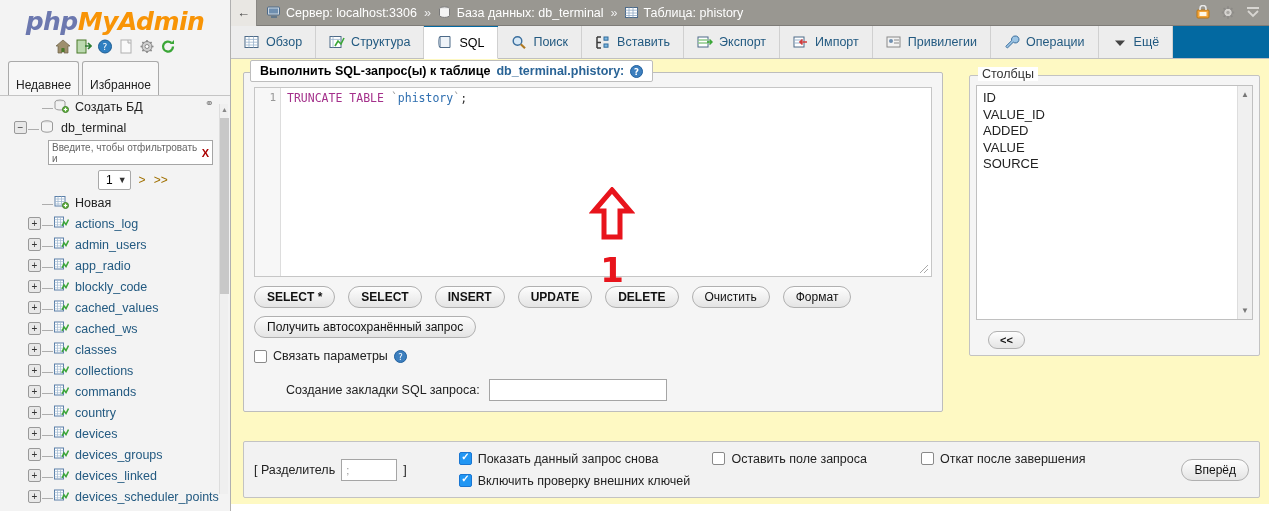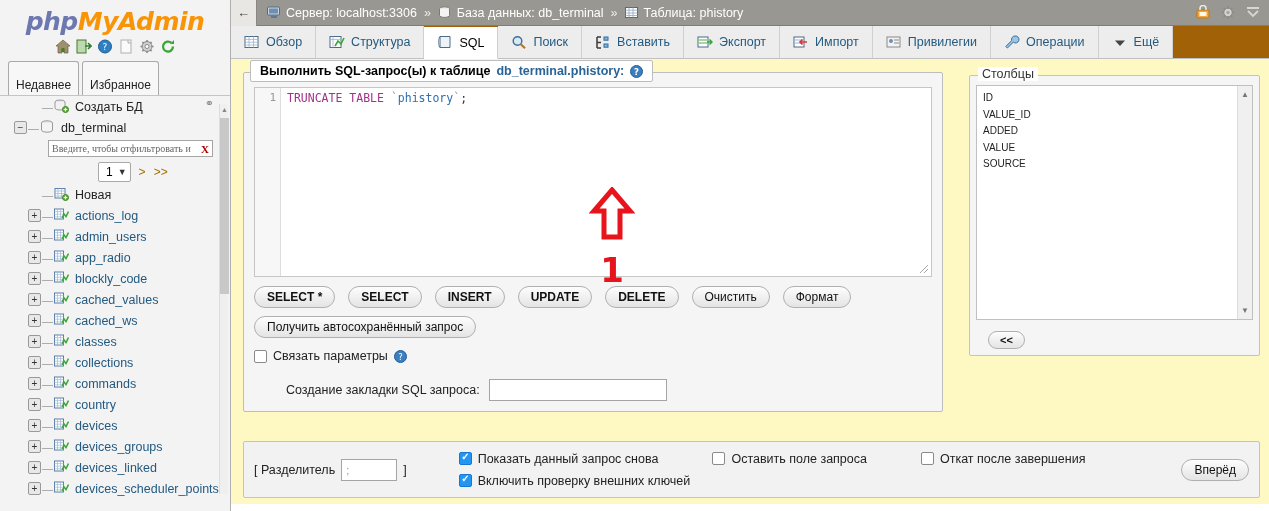--- a/index.html
+++ b/index.html
@@ -49,24 +49,24 @@
   .plus {
     width: 13px; height: 13px; border: 1px solid #999; background: #e8e8e8;
     border-radius: 2px; font-size: 10px; line-height: 11px; text-align: center; color: #333;
     margin-right: 1px; flex: 0 0 auto;
   }
   .dash { color: #999; font-size: 11px; margin-right:1px; }
   .ticon { width: 17px; height: 15px; margin-right: 4px; flex: 0 0 auto; }
   .tlabel { color: #235a81; }
   .tlabel.plain { color: #222; }
   .filter-box {
-    margin: 2px 0 0 42px; width: 165px; height: 17px;
+    margin: 2px 0 0 42px; width: 165px; height: 25px;
     border: 1px solid #a5a5a5; background: #fff;
     font-size: 10px; color: #666; padding: 1px 3px; position: relative;
-    display:flex; align-items:center; justify-content: space-between; font-family: Liberation Serif, serif;
+    display:flex; align-items:center; justify-content: space-between;
   }
   .filter-box .xb { color:#a00; font-weight: bold; font-size: 11px; }
   .pager-row { margin: 5px 0 2px 0; padding-left: 92px; display: flex; align-items: center; gap: 8px; }
   .sel {
     border: 1px solid #a8a8a8; background: #fff; height: 20px;
     display: flex; align-items: center; padding: 0 3px 0 7px; gap: 5px;
     font-size: 12px; border-radius: 2px;
   }
   .sel .car { font-size: 9px; color: #333; }
   .pager-arrows { color: #a07000; font-size: 12px; }
@@ -93,21 +93,21 @@
     font-size: 13px; color: #444; border-right: 1px solid #8a8884;
   }
   #crumbs { display: flex; align-items: center; padding-left: 10px; gap: 5px; color: #fff; font-size: 12.5px; }
   #crumbs .ci { width: 14px; height: 13px; display:inline-block; }
   #crumbs .sep { color: #efefef; padding: 0 2px; }
   #crumbs .crumb { display: flex; align-items: center; gap: 5px; }
   #topicons { position: absolute; right: 4px; top: 0; height: 26px; display: flex; align-items: center; gap: 9px; padding-right: 4px; }
   #topicons .ti { width: 16px; height: 16px; display:inline-block; }
 
   
-  #tabbar { height: 33px; background: #a16207; display: flex; align-items: flex-start; border-bottom: 1px solid #c0c0c0; }
+  #tabbar { height: 33px; background: #0369a1; display: flex; align-items: flex-start; border-bottom: 1px solid #c0c0c0; }
   .tab {
     height: 32px; display: flex; align-items: center; gap: 6px;
     padding: 0 13px; font-size: 12.5px; color: #235a81;
     border-right: 1px solid #d0d0d0;
     background: #ededed;
   }
   .tab.active { background: #fff; color: #000; border-bottom: 1px solid #fff; position: relative; top: 1px; }
   .tab .tico { width: 16px; height: 15px; display: inline-block; }
 
   
@@ -171,21 +171,21 @@
   #colpanel { position: absolute; right: 9px; top: 16px; width: 291px; }
   .colbox {
     border: 1px solid #c3c3c3; background: #f5f5f5; border-radius: 2px;
     padding: 4px 6px 8px 6px; position: relative;
   }
   .collegend { position: absolute; top: -9px; left: 8px; background: #fff; padding: 0 4px; font-size: 12.5px; color: #333; }
   .collist {
     background: #fff; border: 1px solid #c0c0c0; height: 235px; margin-top: 5px;
     position: relative; overflow: hidden; padding: 4px 6px;
   }
-  .collist .ci2 { font-size: 10px; color: #222; line-height: 16.6px; }
+  .collist .ci2 { font-size: 13px; color: #222; line-height: 16.6px; }
   .colscroll { position: absolute; right: 0; top: 0; bottom: 0; width: 15px; background: #f0f0f0; border-left: 1px solid #ddd; }
   .colscroll .ar { position: absolute; left: 3px; font-size: 8px; color: #777; }
   .colbtn-row { margin-top: 13px; padding-left: 12px; }
   .btn.sm { border-radius: 11px; padding: 2px 11px; font-size: 11px; font-weight: bold; }
 
   
   #bottombar {
     position: absolute; left: 12px; right: 9px; bottom: 6px;
     border: 1px solid #c3c3c3; background: #f2f2f2; border-radius: 2px;
     height: 57px; display: flex; align-items: center; padding: 0 10px;

